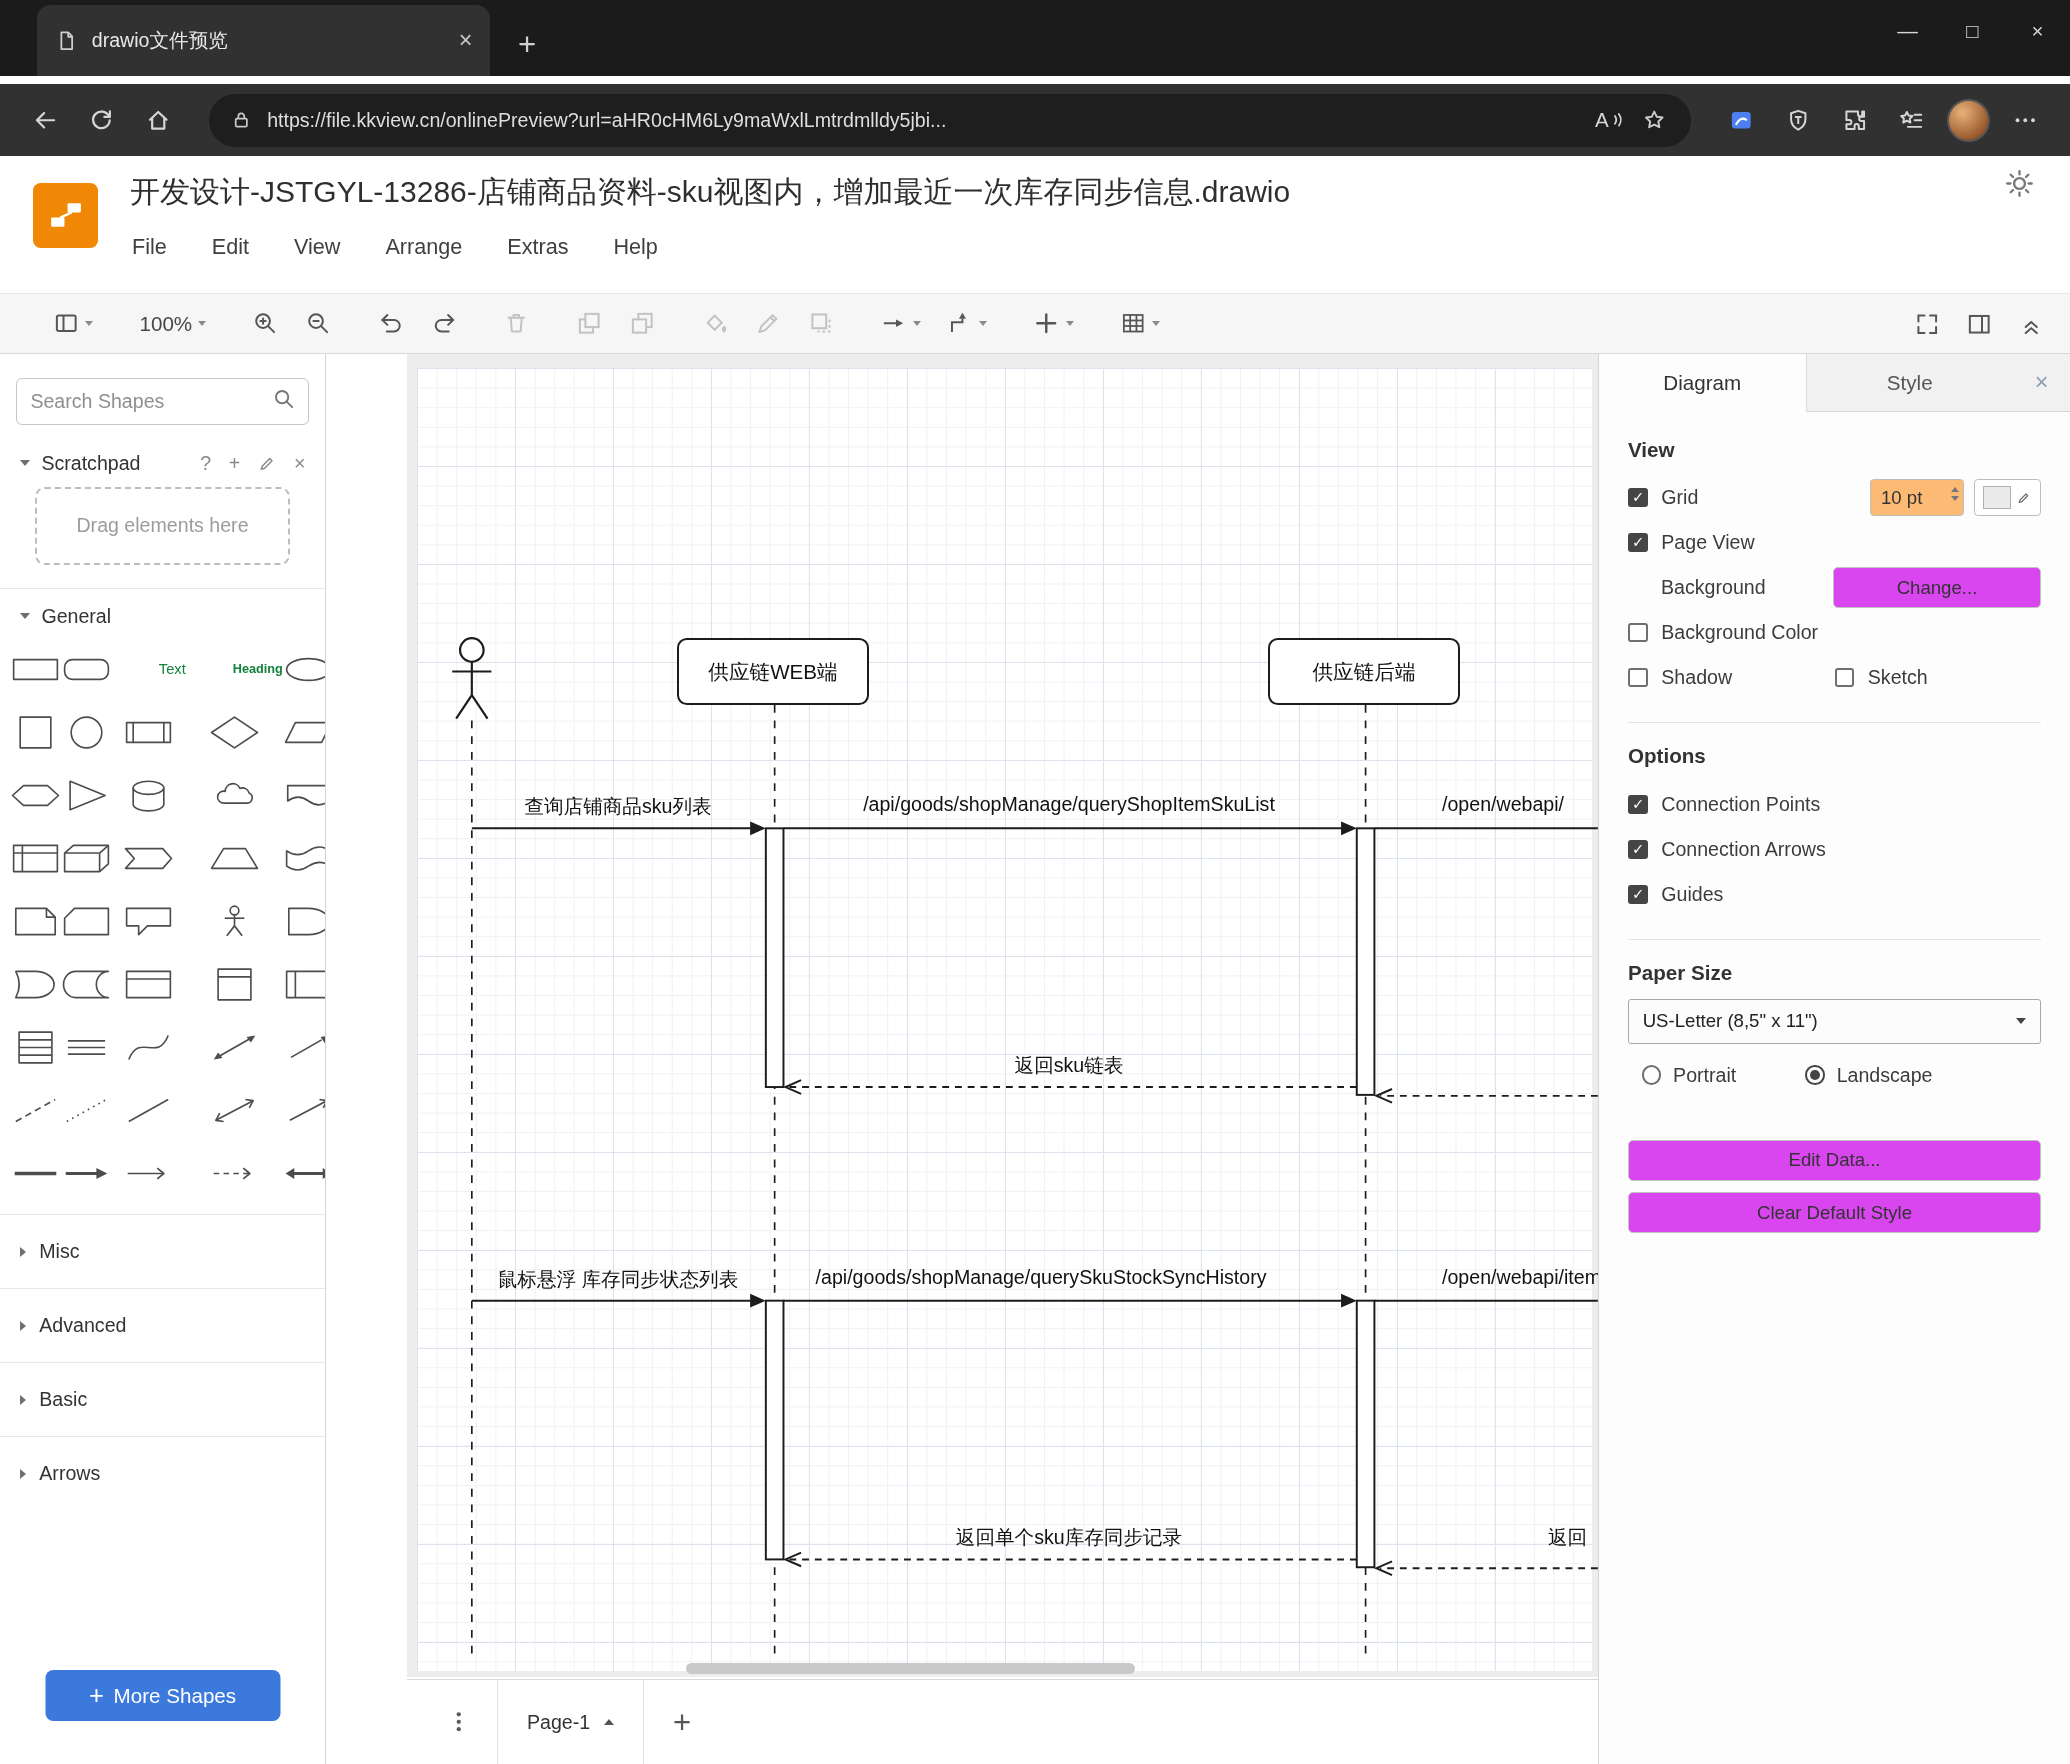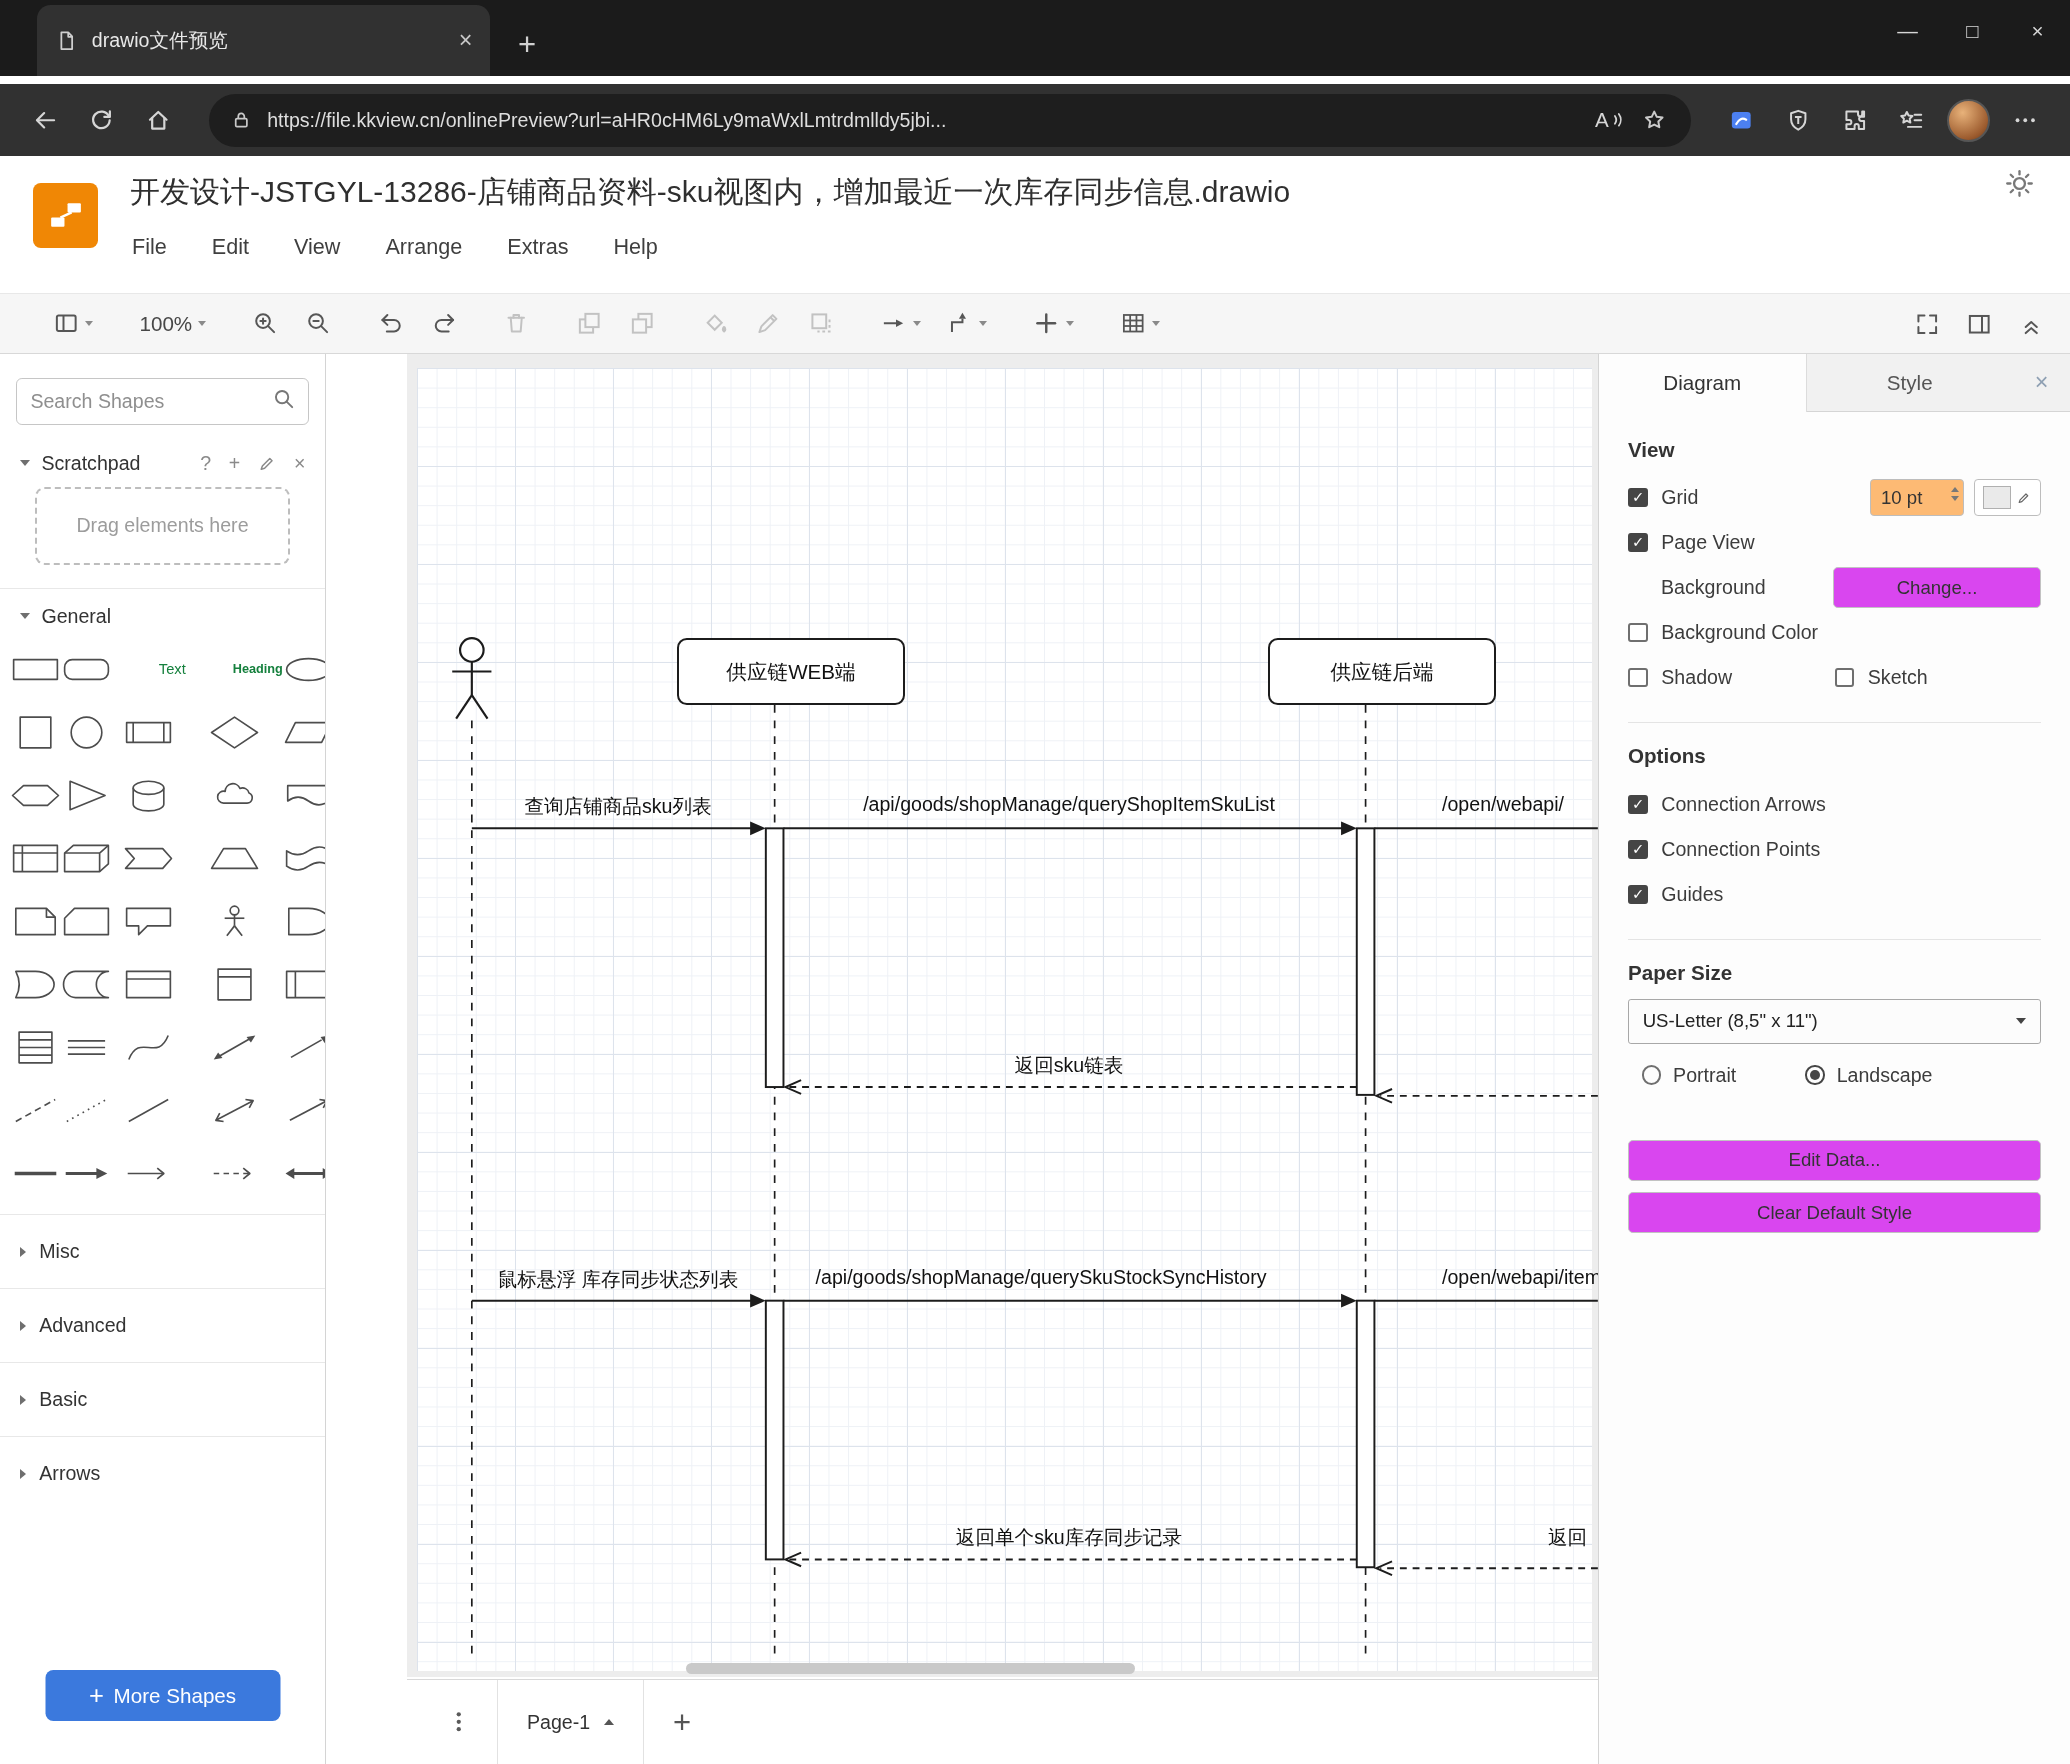--- a/index.html
+++ b/index.html
@@ -69,21 +69,21 @@
   .more-shapes{position:absolute;left:50%;transform:translateX(-50%);bottom:43px;width:235px;height:51px;background:#3b79dd;border-radius:7.8px;color:#fff;display:flex;align-items:center;justify-content:center;gap:9.8px;font-size:20.6px;}
   .more-plus{font-size:25.5px;line-height:1;}
 
   
   .canvas-wrap{position:absolute;left:407px;top:354px;right:472px;bottom:0;}
   .canvas{position:absolute;left:0;top:0;right:0;bottom:87px;background:#ededed;overflow:hidden;}
   .grid-page{position:absolute;left:9.8px;top:13.7px;right:5.9px;bottom:5.9px;background-color:#fff;
     background-image:linear-gradient(#dde3ec 1px,transparent 1px),linear-gradient(90deg,#dde3ec 1px,transparent 1px),linear-gradient(#eef1f6 1px,transparent 1px),linear-gradient(90deg,#eef1f6 1px,transparent 1px);
     background-size:98px 98px,98px 98px,19.6px 19.6px,19.6px 19.6px;}
   .diagram-layer{position:absolute;left:0;top:0;width:1191px;height:1323px;}
-  .p-box{position:absolute;width:228px;height:67px;background:#fff;border:2px solid #1c1c1c;border-radius:9.8px;display:flex;align-items:center;justify-content:center;font-size:20.6px;color:#111;box-sizing:border-box;}
+  .p-box{position:absolute;width:192px;height:67px;background:#fff;border:2px solid #1c1c1c;border-radius:9.8px;display:flex;align-items:center;justify-content:center;font-size:20.6px;color:#111;box-sizing:border-box;}
   .msg-label{position:absolute;font-size:19.6px;color:#111;white-space:nowrap;}
   .center{transform:translateX(-50%);}
   .hscroll{position:absolute;left:279px;bottom:2.9px;width:449px;height:10.8px;border-radius:5.9px;background:#c9c9c9;}
   .pagebar{position:absolute;left:0;right:0;bottom:0;height:85px;background:#fff;border-top:1px solid #d8d8d8;display:flex;align-items:center;box-sizing:border-box;}
   .pb-dots{margin-left:39px;color:#5a5a5a;display:flex;}
   .page-tab{margin-left:25.5px;height:100%;display:flex;align-items:center;gap:13.7px;padding:0 29px;border-left:1px solid #e2e2e2;border-right:1px solid #e2e2e2;}
   .page-tab-label{font-size:19.6px;color:#333;}
   .chev-up{width:0;height:0;border-left:5.9px solid transparent;border-right:5.9px solid transparent;border-bottom:6.9px solid #555;}
   .pb-plus{margin-left:29px;color:#555;font-size:31px;line-height:1;}
 
@@ -907,25 +907,25 @@
           <span>Sketch</span>
         </div>
       </div>
 
       <hr class="fp-hr">
 
       <div class="fp-heading">Options</div>
       <div>
           <div class="checkrow">
             <span class="cb on"></span>
-            <span>Connection Arrows</span>
+            <span>Connection Points</span>
           </div>
           <div class="checkrow">
             <span class="cb on"></span>
-            <span>Connection Points</span>
+            <span>Connection Arrows</span>
           </div>
           <div class="checkrow">
             <span class="cb on"></span>
             <span>Guides</span>
           </div>
         </div>
 
       <hr class="fp-hr">
 
       <div class="fp-heading">Paper Size</div>

